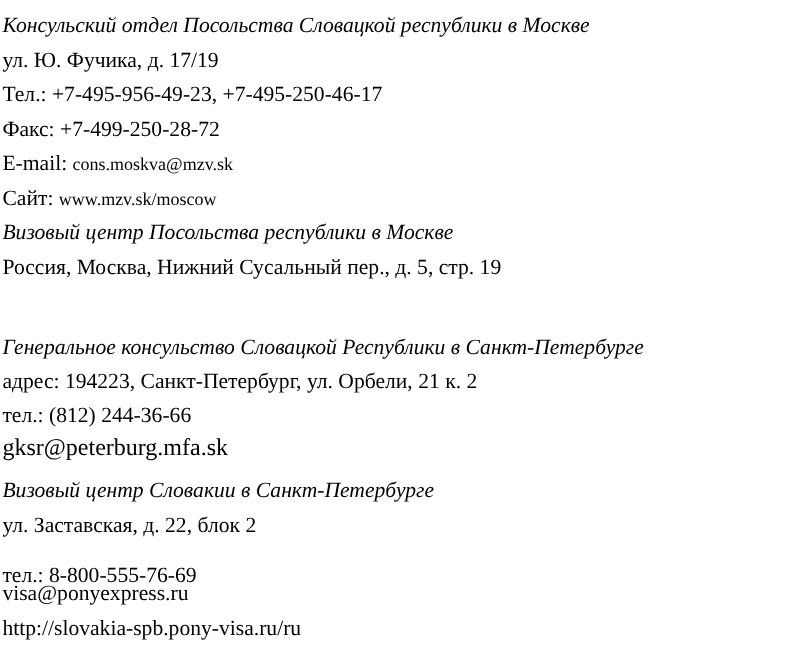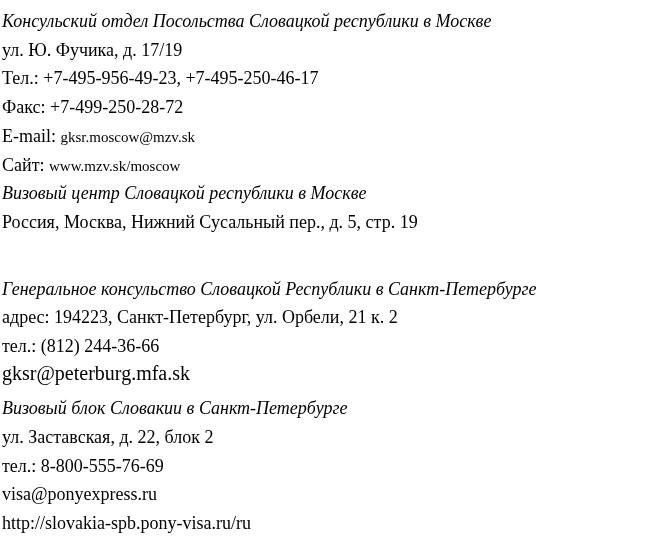--- a/index.html
+++ b/index.html
@@ -33,33 +33,33 @@
 </head>
 <body>
 
 <div class="doc">
 
   <div class="ln title" style="top:10px">Консульский отдел Посольства Словацкой республики в Москве</div>
   <div class="ln" style="top:39px">ул. Ю. Фучика, д. 17/19</div>
   <div class="ln" style="top:67px">Тел.: +7-495-956-49-23, +7-495-250-46-17</div>
   <div class="ln" style="top:96px">Факс: +7-499-250-28-72</div>
   <div class="ln" style="top:125px">
-    <span>E-mail: </span><span class="small">gksr.moscow@mzv.sk</span>
+    <span>E-mail: </span><span class="small">cons.moskva@mzv.sk</span>
   </div>
   <div class="ln" style="top:154px">
     <span>Сайт: </span><span class="small">www.mzv.sk/moscow</span>
   </div>
 
-  <div class="ln title" style="top:182px">Визовый центр Словацкой республики в Москве</div>
+  <div class="ln title" style="top:182px">Визовый центр Посольства республики в Москве</div>
   <div class="ln" style="top:211px">Россия, Москва, Нижний Сусальный пер., д. 5, стр. 19</div>
 
   <div class="ln title" style="top:278px">Генеральное консульство Словацкой Республики в Санкт-Петербурге</div>
   <div class="ln" style="top:306px">адрес: 194223, Санкт-Петербург, ул. Орбели, 21 к. 2</div>
   <div class="ln" style="top:335px">тел.: (812) 244-36-66</div>
   <div class="ln smaller" style="top:362px">gksr@peterburg.mfa.sk</div>
 
-  <div class="ln title" style="top:397px">Визовый блок Словакии в Санкт-Петербурге</div>
+  <div class="ln title" style="top:397px">Визовый центр Словакии в Санкт-Петербурге</div>
   <div class="ln" style="top:426px">ул. Заставская, д. 22, блок 2</div>
-  <div class="ln" style="top:455px">тел.: 8-800-555-76-69</div>
+  <div class="ln" style="top:468px">тел.: 8-800-555-76-69</div>
   <div class="ln" style="top:483px">visa@ponyexpress.ru</div>
   <div class="ln" style="top:512px">http://slovakia-spb.pony-visa.ru/ru</div>
 
 </div>
 
 </body></html>

